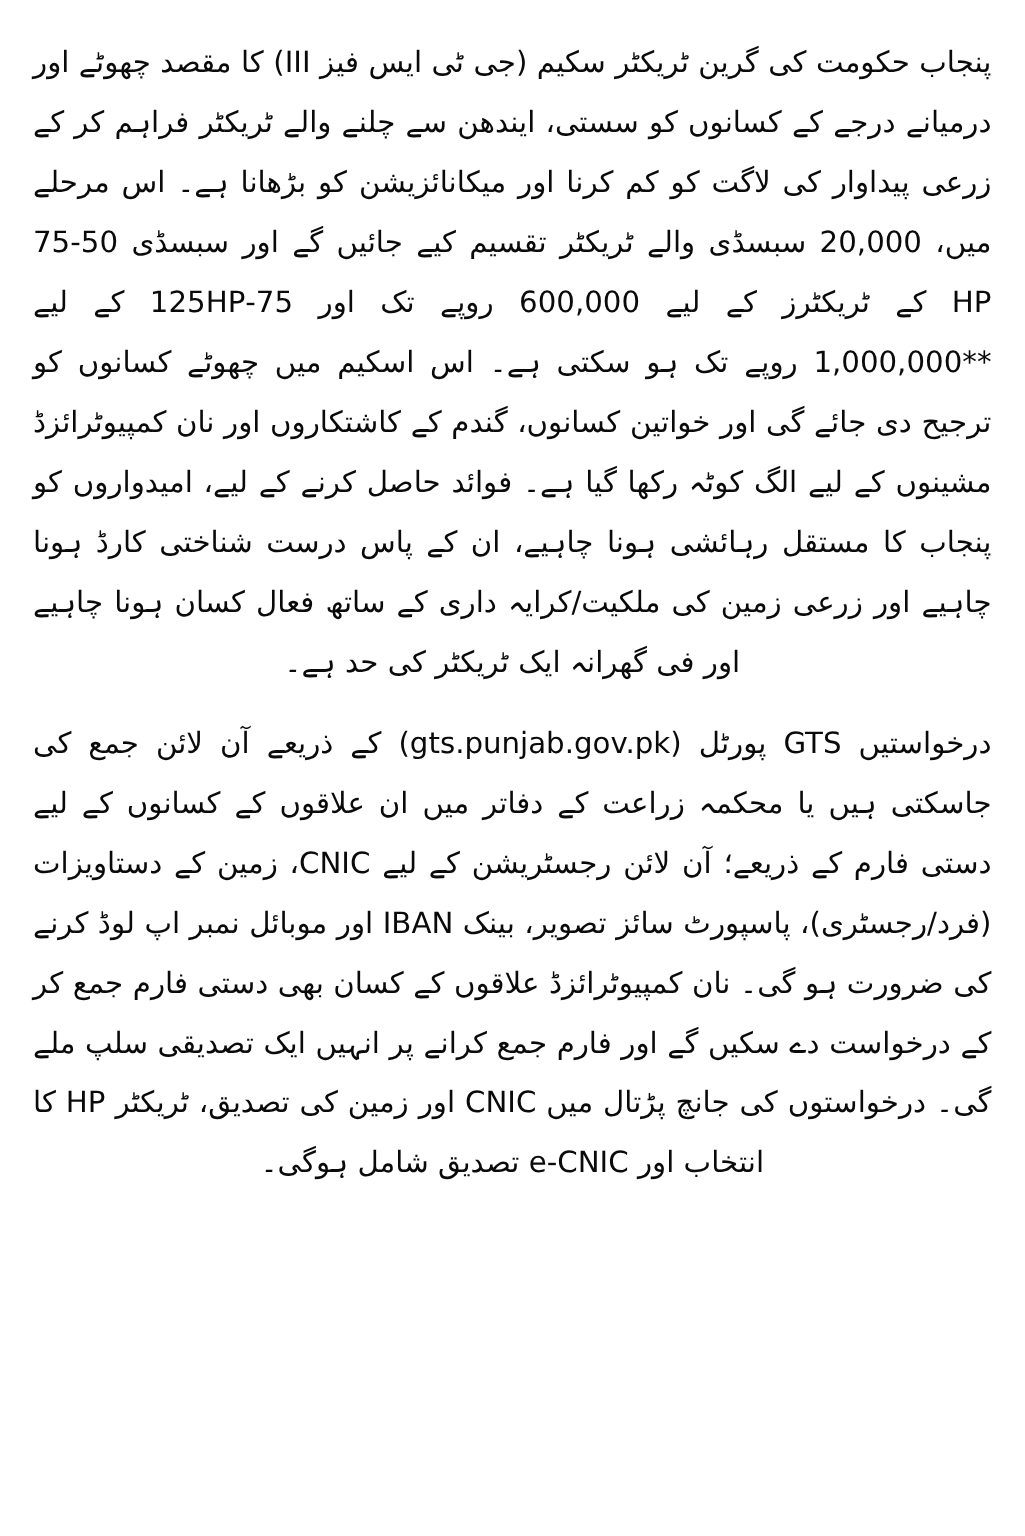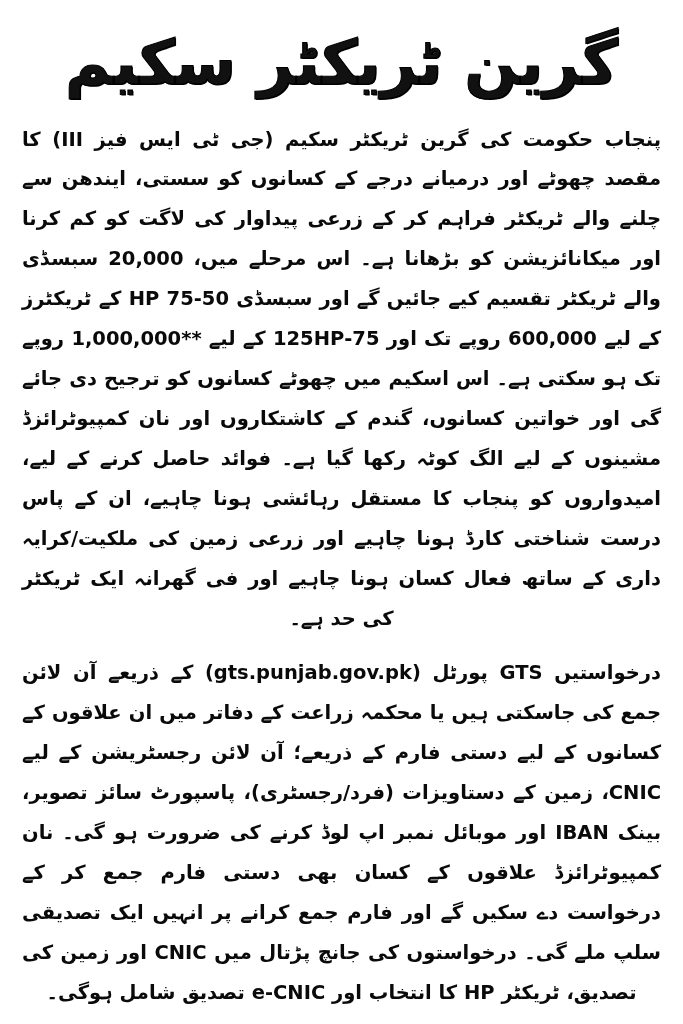--- a/index.html
+++ b/index.html
@@ -35,30 +35,29 @@
     text-shadow: 1px 1px 0 #000;
   }
   .body-text {
     direction: rtl;
     text-align: justify;
     text-align-last: center;
     font-family: "DejaVu Sans", sans-serif;
     font-size: 19.5px;
     line-height: 2.05;
     color: #0a0a0a;
-    font-weight: bold;
+    font-weight: normal;
     margin: 0 0 14px 0;
     padding: 0 4px;
     unicode-bidi: plaintext;
   }
 </style>
 </head>
 <body>
 
 <div class="page">
 
-  <h1 class="doc-title">گرین ٹریکٹر سکیم</h1>
 
   <p class="body-text">پنجاب حکومت کی گرین ٹریکٹر سکیم (جی ٹی ایس فیز III) کا مقصد چھوٹے اور درمیانے درجے کے کسانوں کو سستی، ایندھن سے چلنے والے ٹریکٹر فراہم کر کے زرعی پیداوار کی لاگت کو کم کرنا اور میکانائزیشن کو بڑھانا ہے۔ اس مرحلے میں، 20,000 سبسڈی والے ٹریکٹر تقسیم کیے جائیں گے اور سبسڈی 50-75 HP کے ٹریکٹرز کے لیے 600,000 روپے تک اور 75-125HP کے لیے **1,000,000 روپے تک ہو سکتی ہے۔ اس اسکیم میں چھوٹے کسانوں کو ترجیح دی جائے گی اور خواتین کسانوں، گندم کے کاشتکاروں اور نان کمپیوٹرائزڈ مشینوں کے لیے الگ کوٹہ رکھا گیا ہے۔ فوائد حاصل کرنے کے لیے، امیدواروں کو پنجاب کا مستقل رہائشی ہونا چاہیے، ان کے پاس درست شناختی کارڈ ہونا چاہیے اور زرعی زمین کی ملکیت/کرایہ داری کے ساتھ فعال کسان ہونا چاہیے اور فی گھرانہ ایک ٹریکٹر کی حد ہے۔</p>
 
   <p class="body-text">درخواستیں GTS پورٹل (gts.punjab.gov.pk) کے ذریعے آن لائن جمع کی جاسکتی ہیں یا محکمہ زراعت کے دفاتر میں ان علاقوں کے کسانوں کے لیے دستی فارم کے ذریعے؛ آن لائن رجسٹریشن کے لیے CNIC، زمین کے دستاویزات (فرد/رجسٹری)، پاسپورٹ سائز تصویر، بینک IBAN اور موبائل نمبر اپ لوڈ کرنے کی ضرورت ہو گی۔ نان کمپیوٹرائزڈ علاقوں کے کسان بھی دستی فارم جمع کر کے درخواست دے سکیں گے اور فارم جمع کرانے پر انہیں ایک تصدیقی سلپ ملے گی۔ درخواستوں کی جانچ پڑتال میں CNIC اور زمین کی تصدیق، ٹریکٹر HP کا انتخاب اور e-CNIC تصدیق شامل ہوگی۔</p>
 
 </div>
 
 </body></html>

